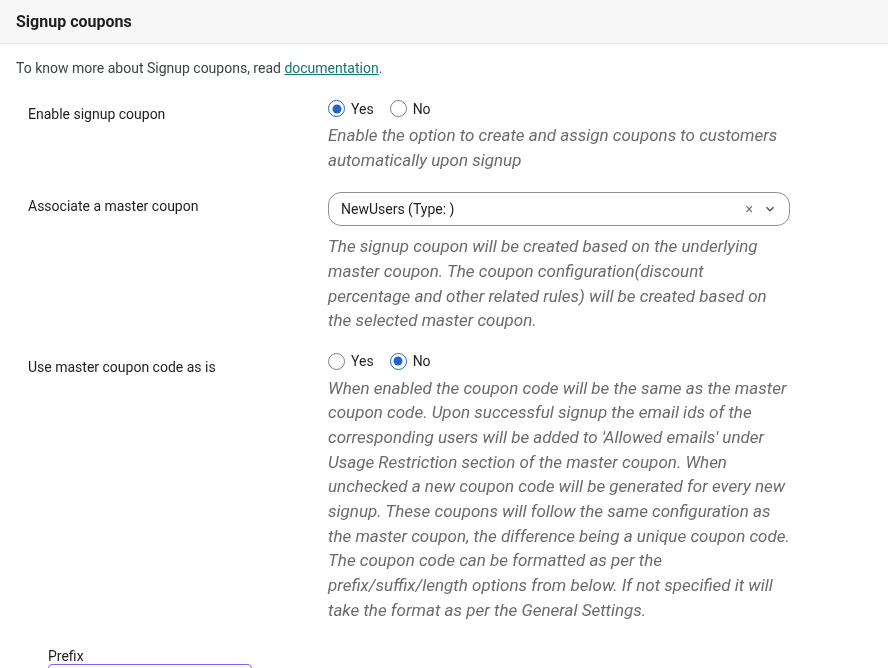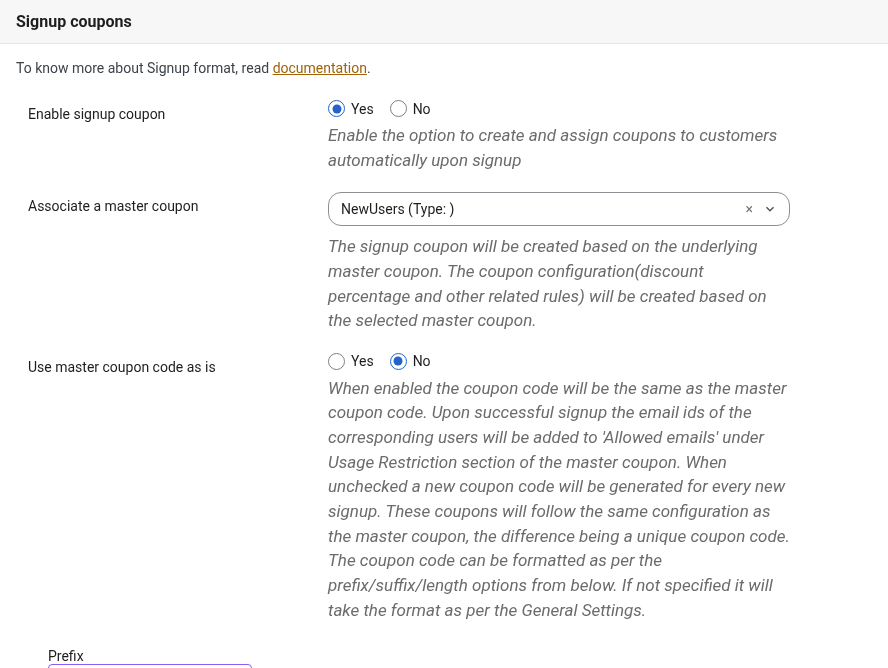--- a/index.html
+++ b/index.html
@@ -23,21 +23,21 @@
       font-size: 16px;
       font-weight: 700;
       color: #1e1e1e;
     }
     .intro {
       padding: 16px 16px 6px 16px;
       font-size: 14px;
       color: #3c434a;
     }
     .intro a {
-      color: #a16207;
+      color: #0f766e;
       text-decoration: underline;
     }
     .form {
       padding: 8px 0 18px 0;
       border-bottom: 1px solid #e5e5e5;
     }
     .row {
       display: flex;
       align-items: flex-start;
       padding: 10px 8px 10px 28px;
@@ -148,21 +148,21 @@
     }
   </style>
 </head>
 <body>
 
 <div class="header">
   <h1>Signup coupons</h1>
 </div>
 
 <div class="intro">
-  <span>To know more about Signup format, read </span><a href="#">documentation</a><span>.</span>
+  <span>To know more about Signup coupons, read </span><a href="#">documentation</a><span>.</span>
 </div>
 
 <div class="form">
 
   <div class="row">
     <div class="label-col">Enable signup coupon</div>
     <div class="field-col">
       <div class="radio-group">
         <label class="radio-item">
           <span class="radio checked"></span>

